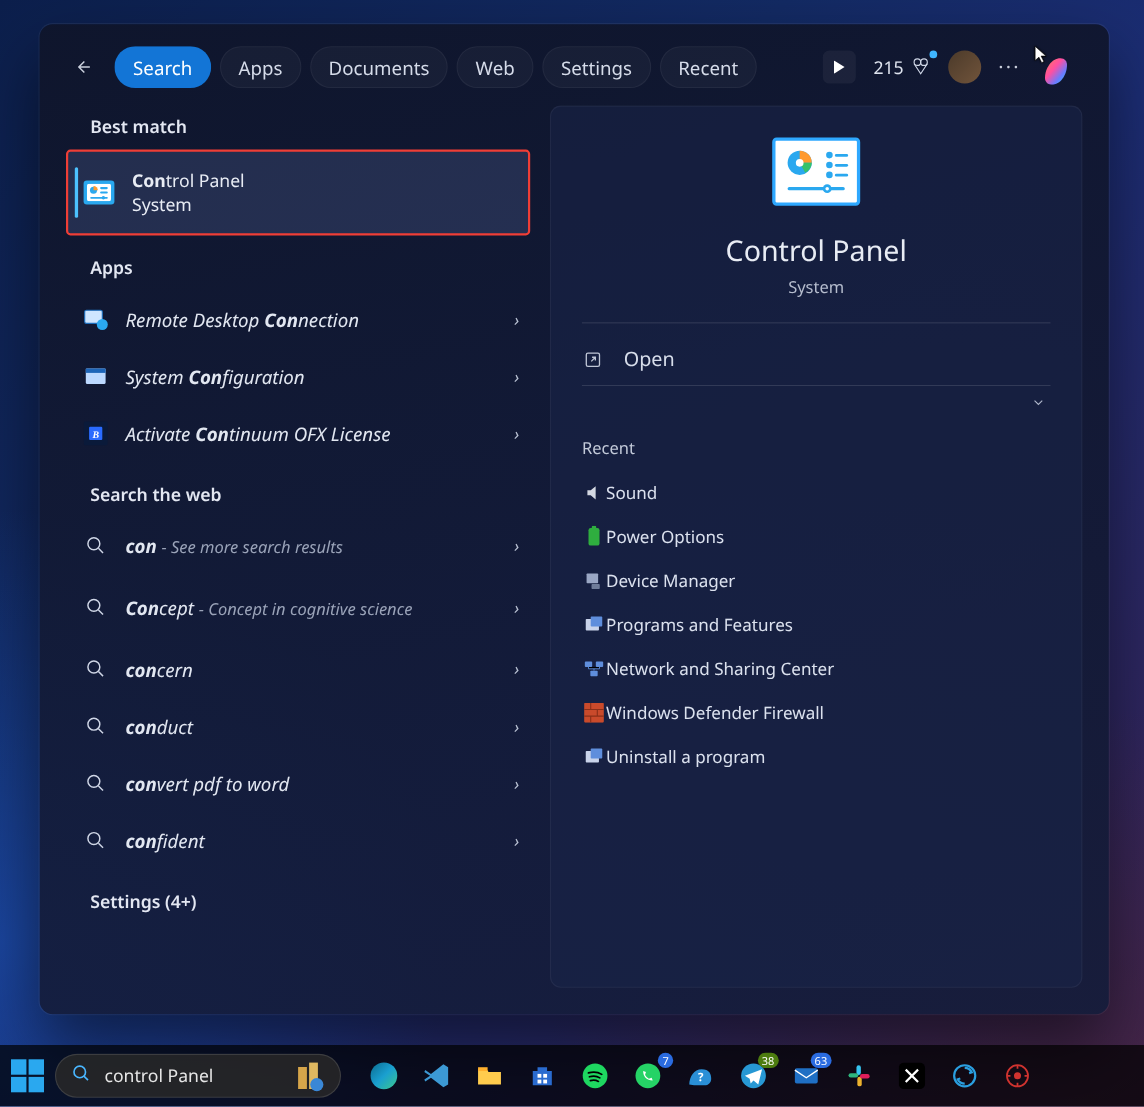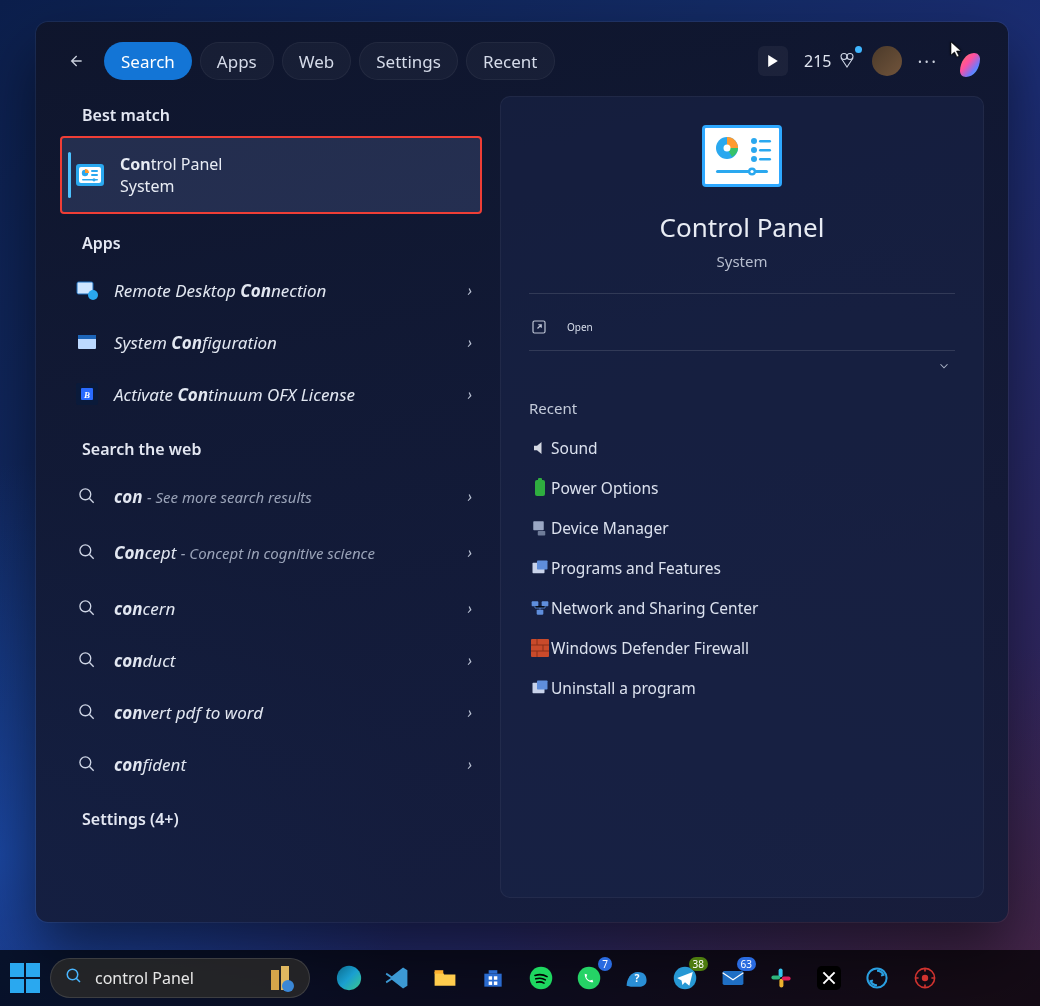--- a/index.html
+++ b/index.html
@@ -19,21 +19,21 @@
     left: 36px; top: 22px;
     width: 972px; height: 900px;
     border-radius: 12px;
     background: linear-gradient(180deg, rgba(15,20,40,0.88), rgba(20,28,58,0.92));
     box-shadow: 0 0 0 1px rgba(255,255,255,0.06), 0 30px 60px rgba(0,0,0,0.5);
     display: flex; flex-direction: column;
     overflow: hidden;
   }
   .topbar {
     display: flex; align-items: center; gap: 8px;
-    padding: 20px 22px 14px 22px;
+    padding: 20px 32px 14px 22px;
   }
   .back {
     width: 34px; height: 34px; border-radius: 50%;
     display: flex; align-items: center; justify-content: center;
     color: #c9cfdc; margin-right: 4px;
   }
   .pill {
     height: 38px; padding: 0 16px; border-radius: 20px;
     display: inline-flex; align-items: center; font-size: 17px;
     background: rgba(255,255,255,0.035); color: #d5dbe9;
@@ -89,21 +89,21 @@
   .right .hero { display:flex;flex-direction:column;align-items:center; }
   .cp-ic-lg {
     width:80px;height:62px;border-radius:4px;border:3px solid #2ea8ff;background:#fff;
     display:flex;align-items:center;justify-content:center;
   }
   .hero h2 { font-size:26px; font-weight:400; margin-top:22px; }
   .hero .cat { font-size:15px;color:#b6bdce;margin-top:6px; }
   .divider { height:1px;background:rgba(255,255,255,0.12); margin:22px 0 10px; }
   .action {
     display:flex; align-items:center; gap:18px; height:46px;
-    font-size:10px; color:#d7ddea;
+    font-size:18px; color:#d7ddea;
   }
   .action .aico{width:20px;display:flex;justify-content:center;color:#bfc6d6;}
   .expand { height:30px;border-top:1px solid rgba(255,255,255,0.12);display:flex;justify-content:flex-end;align-items:center;color:#aeb6c9;padding-right:4px;}
   .rhead { font-size:15px;color:#c3cad9;margin:18px 0 10px; }
   .ritem { display:flex;align-items:center;height:40px;font-size:15.5px;color:#dbe1ee;}
   .ritem .ric{width:22px;height:22px;display:flex;align-items:center;justify-content:center;}
   
   .taskbar {
     position:absolute; left:0; right:0; bottom:0; height:56px;
     background: rgba(0,0,0,0.7);
@@ -132,20 +132,21 @@
 
 <div class="panel">
   <div class="topbar">
     <div class="back">
       <svg width="20" height="20" viewBox="0 0 24 24" fill="none" stroke="currentColor" stroke-width="1.6">
           <path d="M14 6l-6 6 6 6M8 12h12"></path>
         </svg>
     </div>
     <div class="pill active">Search</div>
     <div class="pill">Apps</div>
+    <div class="pill">Documents</div>
     <div class="pill">Web</div>
     <div class="pill">Settings</div>
     <div class="pill">Recent</div>
     <div class="top-right">
       <div class="play">
         <svg width="12" height="12" viewBox="0 0 10 10">
             <path d="M1 0l8 5-8 5z" fill="#fff"></path>
           </svg>
       </div>
       <div class="points">

